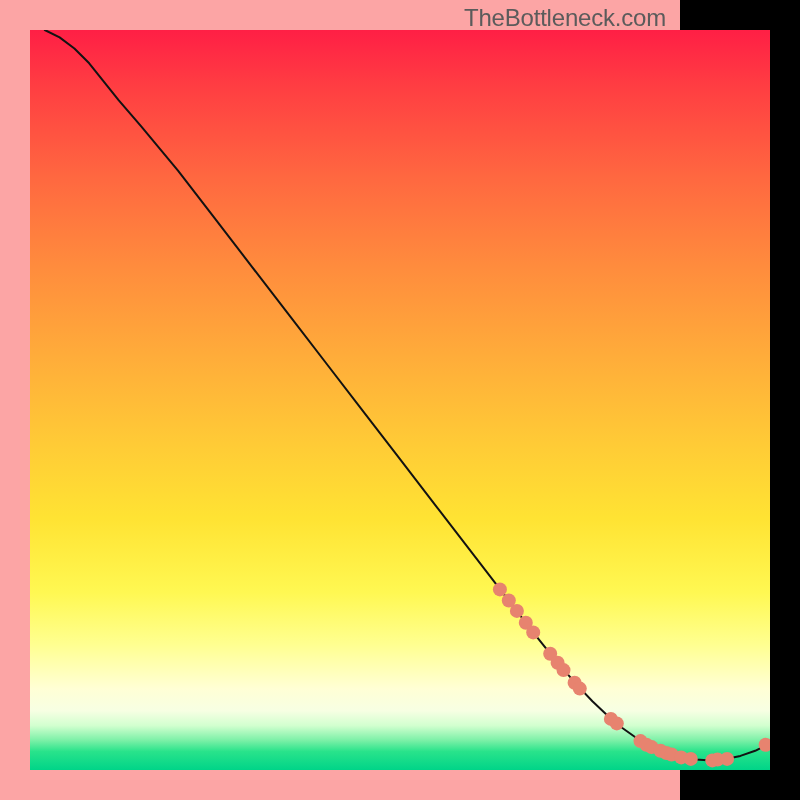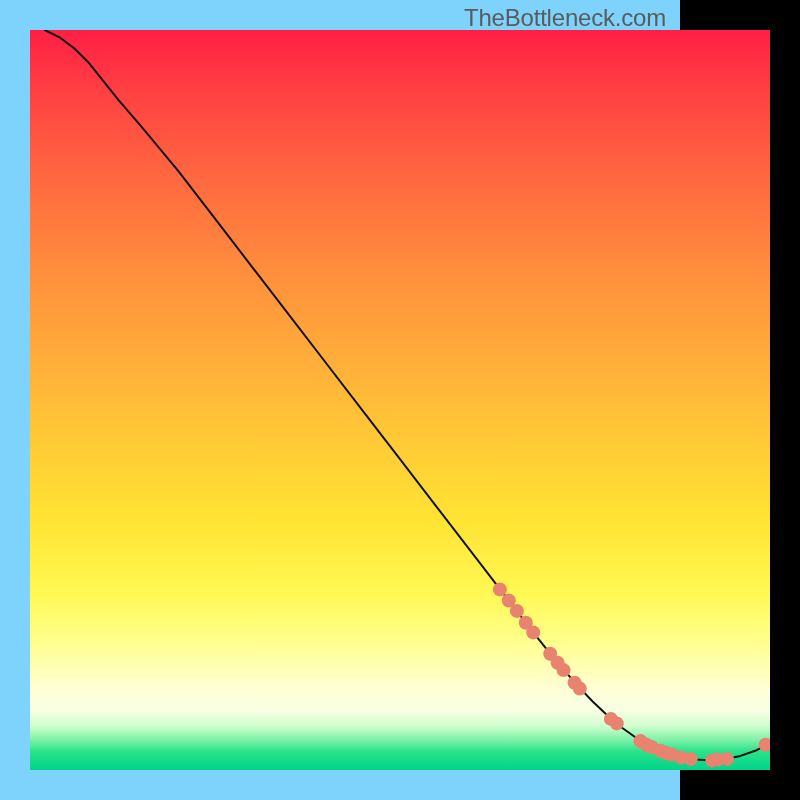--- a/index.html
+++ b/index.html
@@ -7,21 +7,21 @@
     padding: 0;
     width: 800px;
     height: 800px;
     background: #000;
     font-family: Arial, Helvetica, sans-serif;
   }
   .frame {
     position: relative;
     width: 680px;
     height: 800px;
-    background: #7dd3fc;
+    background: #fca5a5;
   }
   .watermark {
     position: absolute;
     top: 4px;
     right: 14px;
     color: #5b5b5b;
     font-size: 24px;
     font-weight: 500;
     letter-spacing: -0.2px;
   }

